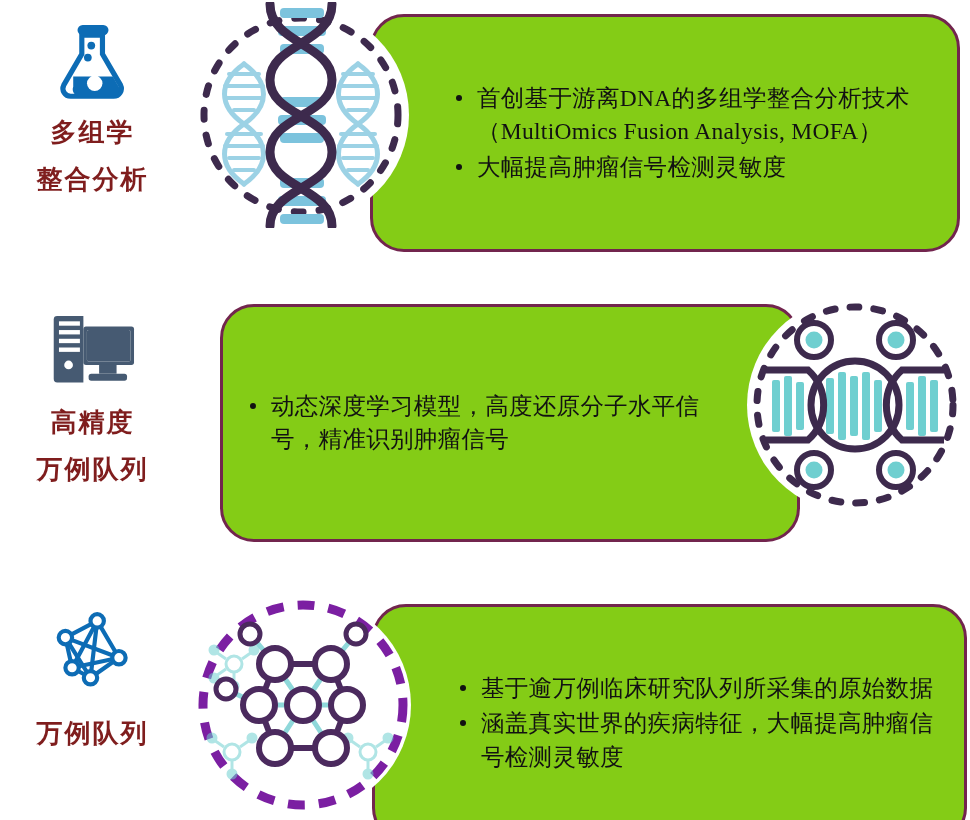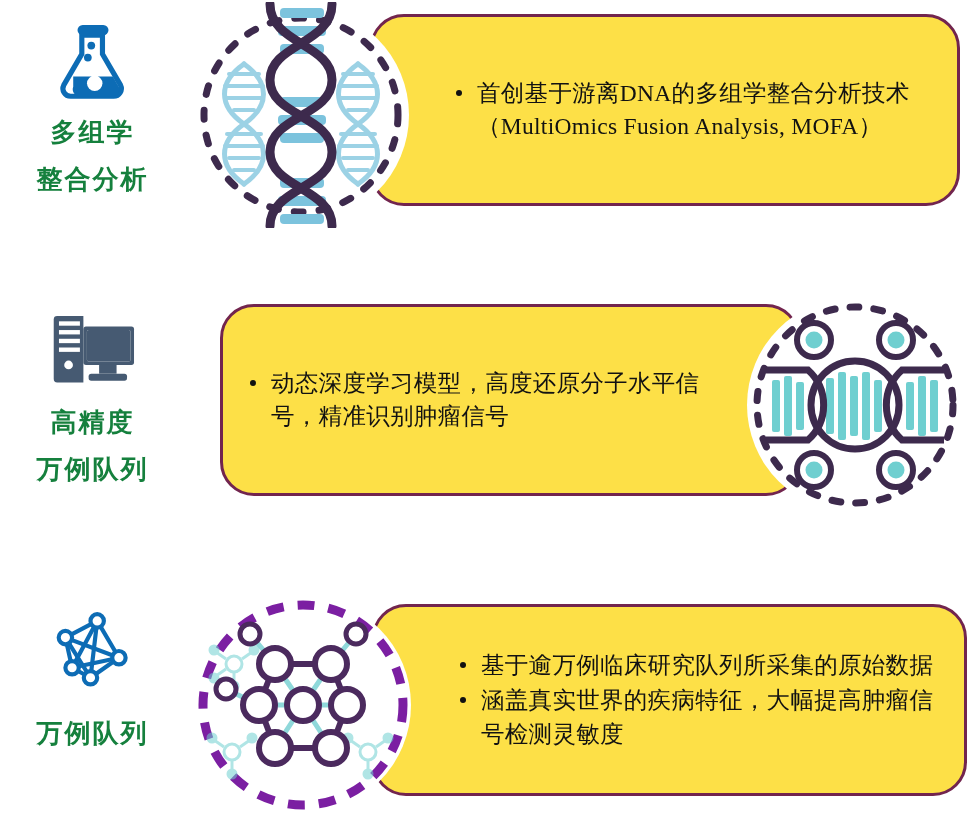--- a/index.html
+++ b/index.html
@@ -30,31 +30,31 @@
     height:105px;
     display:flex; align-items:center; justify-content:center;
   }
   .label-text{
     position:absolute;
     left:0; right:0; top:115px;
     text-align:center;
     font-family:"Liberation Serif", serif;
     font-size:26px;
     font-weight:600;
-    color:#15803d;
+    color:#7f1d1d;
     line-height:1.38;
     letter-spacing:2px;
   }
   .label-text .l2{display:block;margin-top:11px;}
 
   
   .panel{
     position:absolute;
-    top:14px; height:192px;
-    background:#fde047;
+    top:14px; height:238px;
+    background:#84cc16;
     border:3px solid #72254e;
     border-radius:34px;
     box-sizing:border-box;
   }
   #panel-0{ left:370px; width:590px; }
   #panel-1{ left:220px; width:580px; }
   #panel-2{ left:372px; width:595px; }
 
   .bullets{
     position:absolute;
@@ -116,20 +116,21 @@
     </div>
     <div class="label-text">
       <span>多组学</span>
       <span class="l2">整合分析</span>
     </div>
   </div>
 
   <div class="panel" id="panel-0">
     <div class="bullets" id="bullets-0">
       <div class="bullet">首创基于游离DNA的多组学整合分析技术（MultiOmics Fusion Analysis, MOFA）</div>
+      <div class="bullet">大幅提高肿瘤信号检测灵敏度</div>
     </div>
   </div>
 
   <div class="circle-wrap" id="circle-0">
     <svg viewBox="0 0 226 226" aria-hidden="true">
       <circle class="disc-bg" cx="113" cy="113" r="108"></circle>
       <circle cx="113" cy="113" r="97" fill="none" stroke="#3d2a4d" stroke-width="7" stroke-linecap="round" stroke-dasharray="9 16"></circle>
 
       <g opacity="0.75">
         <path d="M56 62 C82 80 82 104 56 122 C30 140 30 164 56 182" fill="none" stroke="#7cc3dd" stroke-width="5" stroke-linecap="round"></path>

